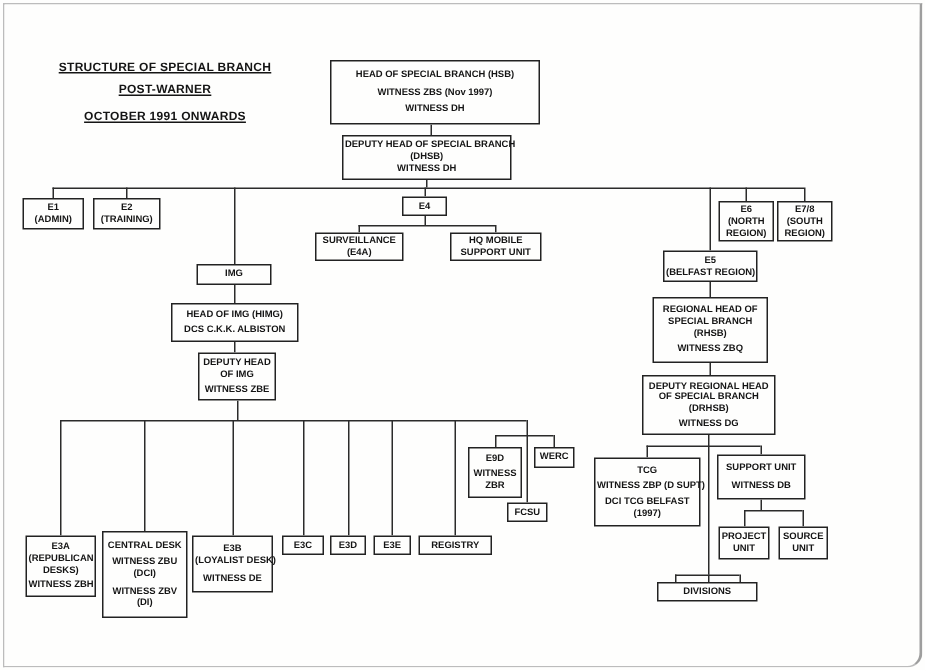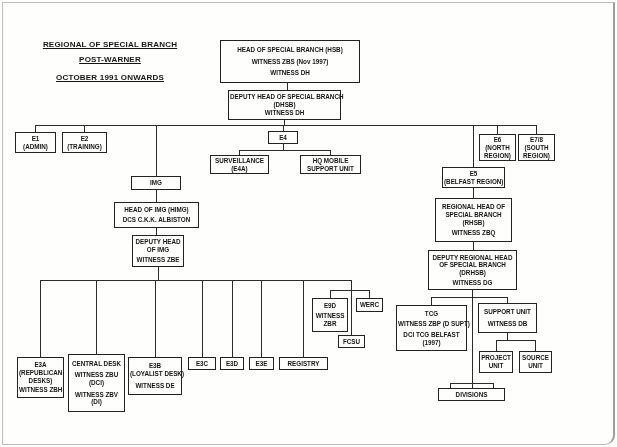--- a/index.html
+++ b/index.html
@@ -44,21 +44,21 @@
   .ch{height:1.2px;}
   .cv{width:1.2px;}
 </style>
 </head>
 <body>
 
 <div id="canvas">
   <div id="frame"></div>
 
   <div id="title">
-    <div class="t-line">REGIONAL OF SPECIAL BRANCH</div>
+    <div class="t-line">STRUCTURE OF SPECIAL BRANCH</div>
     <div class="t-line">POST-WARNER</div>
     <div class="t-line">OCTOBER 1991 ONWARDS</div>
   </div>
 
   <div id="nodes">
       <div class="node" style="left: 220px; top: 40px; width: 140px; height: 43px;">
         <div class="grp">
           <div class="ln">HEAD OF SPECIAL BRANCH (HSB)</div>
         </div>
         <div class="grp">

